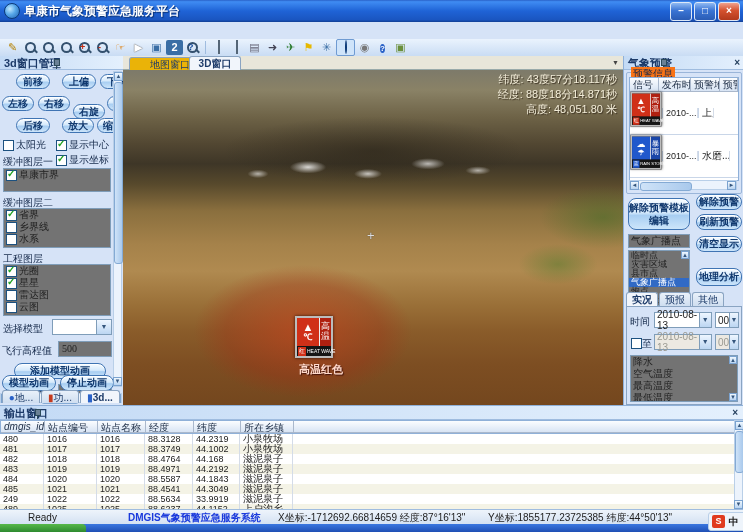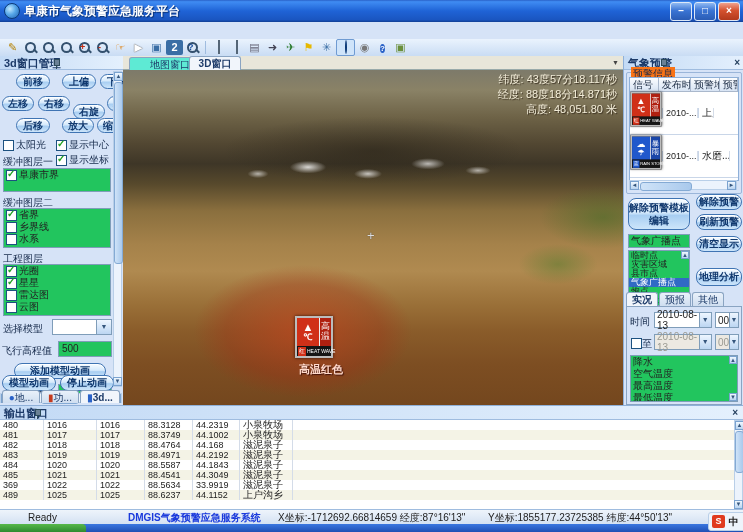--- a/index.html
+++ b/index.html
@@ -41,21 +41,21 @@
   .imgsq.blue{background:linear-gradient(180deg,#cfe8ff 40%,#3a6fbe 42%);}
   .globe-ic{width:12px;height:12px;margin:1px auto 0;border-radius:50%;border:1px solid #0c3a78;
     background:radial-gradient(circle at 35% 35%,#cfeaff,#3f8ad6 55%,#175a9e);}
   .helpc{width:11px;height:11px;margin:2px auto 0;border-radius:50%;background:#2a62c8;color:#fff;
     font-size:8px;font-weight:bold;line-height:11px;}
 
   
   .xb{background:linear-gradient(180deg,#f6fbff 0%,#d6eafc 45%,#a8cef2 55%,#cde5fa 100%);
       border:1px solid #3f74b3;border-radius:8px;color:#10386e;font-weight:bold;font-size:10px;
       text-align:center;box-shadow:inset 0 1px 1px #fff;line-height:13px;height:15px;box-sizing:border-box;}
-  .lb{background:#22c55e;border:1px solid #7f9db9;font-size:10px;overflow:hidden;box-sizing:border-box;}
+  .lb{background:#737373;border:1px solid #7f9db9;font-size:10px;overflow:hidden;box-sizing:border-box;font-family:Liberation Serif, serif;}
   .li{height:12px;line-height:12px;white-space:nowrap;display:flex;align-items:center;gap:2px;padding-left:2px;}
   .li.sel{background:#316ac5;color:#fff;}
   .cb{width:9px;height:9px;background:#fff;border:1px solid #1c5180;display:inline-block;
       position:relative;flex:0 0 auto;}
   .cb.on::after{content:"✓";position:absolute;left:0px;top:-3px;color:#21a121;font-size:10px;font-weight:bold;}
   .ptitle{height:14px;background:linear-gradient(90deg,#c3daf5,#e4f0fd);border-bottom:1px solid #9fbcdf;
       color:#1c3a68;font-weight:bold;font-size:11px;line-height:14px;padding-left:4px;box-sizing:border-box;}
   .pin{position:relative;width:9px;height:10px;display:inline-block;}
   .pin::before{content:"";position:absolute;left:2px;top:0;width:4px;height:5px;background:#6a8196;border:1px solid #2c4a5a;}
   .pin::after{content:"";position:absolute;left:4px;top:6px;width:1px;height:4px;background:#2c4a5a;}
@@ -273,21 +273,21 @@
     </div>
 
     <div class="abs" style="left:2px;top:348px;display:flex;gap:1px;transform:translateY(-14px)">
       <div class="xtab" style="width:38px;height:13px;line-height:13px"><span style="color:#2a62c8">●</span><span>地...</span></div>
       <div class="xtab" style="width:38px;height:13px;line-height:13px"><span style="color:#c43a1e">▮</span><span>功...</span></div>
       <div class="xtab on" style="width:40px;height:13px;line-height:13px"><span style="color:#2a62c8">▮</span><span>3d...</span></div>
     </div>
   </div>
 
   <div class="abs" style="left:123px;top:56px;width:500px;height:14px;background:#e8e6da;border-bottom:1px solid #9aa;box-sizing:border-box">
-    <div class="xtab" style="position:absolute;left:6px;top:1px;width:82px;height:13px;line-height:13px;background:#5eead4">地图窗口</div>
+    <div class="xtab" style="position:absolute;left:6px;top:1px;width:82px;height:13px;line-height:13px;background:#eab308">地图窗口</div>
     <div class="xtab on" style="position:absolute;left:66px;top:0px;width:52px;height:14px;line-height:14px">3D窗口</div>
     <div class="abs" style="right:4px;top:3px;font-size:7px;color:#444">▼</div>
   </div>
 
   <div class="abs viewport">
     <div class="coords">
       <div>纬度: 43度57分18.117秒</div>
       <div>经度: 88度18分14.871秒</div>
       <div>高度: 48,051.80 米</div>
     </div>
@@ -422,20 +422,29 @@
     </div>
   </div>
 
   <div class="abs" style="left:0;top:405px;width:743px;height:104px;background:#d6e3f7;border-top:1px solid #8fb0d8;overflow:hidden">
     <div class="ptitle">
       <span>输出窗口</span>
       <span class="pin abs" style="right:18px;top:2px"></span>
       <span class="xclose abs" style="right:5px;top:2px">×</span>
     </div>
     <div class="abs" style="left:0;top:14px;width:735px;height:90px;background:#fff">
+      <div style="display:flex;height:14px;border:1px solid #8fb0d8;border-right:none;box-sizing:border-box">
+        <div class="hdrcell" style="width:44px;font-style:italic">dmgis_id</div>
+        <div class="hdrcell" style="width:53px">站点编号</div>
+        <div class="hdrcell" style="width:48px">站点名称</div>
+        <div class="hdrcell" style="width:48px">经度</div>
+        <div class="hdrcell" style="width:47px">纬度</div>
+        <div class="hdrcell" style="width:53px">所在乡镇</div>
+        <div class="hdrcell" style="flex:1"></div>
+      </div>
       <div class="trow">
         <div class="tcell" style="width:44px">480</div>
           <div class="tcell" style="width:53px">1016</div>
           <div class="tcell" style="width:48px">1016</div>
           <div class="tcell" style="width:48px">88.3128</div>
           <div class="tcell" style="width:47px">44.2319</div>
           <div class="tcell" style="width:53px;font-size:10px">小泉牧场</div>
       </div>
       <div class="trow alt">
         <div class="tcell" style="width:44px">481</div>
@@ -471,21 +480,21 @@
       </div>
       <div class="trow alt">
         <div class="tcell" style="width:44px">485</div>
           <div class="tcell" style="width:53px">1021</div>
           <div class="tcell" style="width:48px">1021</div>
           <div class="tcell" style="width:48px">88.4541</div>
           <div class="tcell" style="width:47px">44.3049</div>
           <div class="tcell" style="width:53px;font-size:10px">滋泥泉子</div>
       </div>
       <div class="trow">
-        <div class="tcell" style="width:44px">369</div>
+        <div class="tcell" style="width:44px">249</div>
           <div class="tcell" style="width:53px">1022</div>
           <div class="tcell" style="width:48px">1022</div>
           <div class="tcell" style="width:48px">88.5634</div>
           <div class="tcell" style="width:47px">33.9919</div>
           <div class="tcell" style="width:53px;font-size:10px">滋泥泉子</div>
       </div>
       <div class="trow alt">
         <div class="tcell" style="width:44px">489</div>
           <div class="tcell" style="width:53px">1025</div>
           <div class="tcell" style="width:48px">1025</div>

